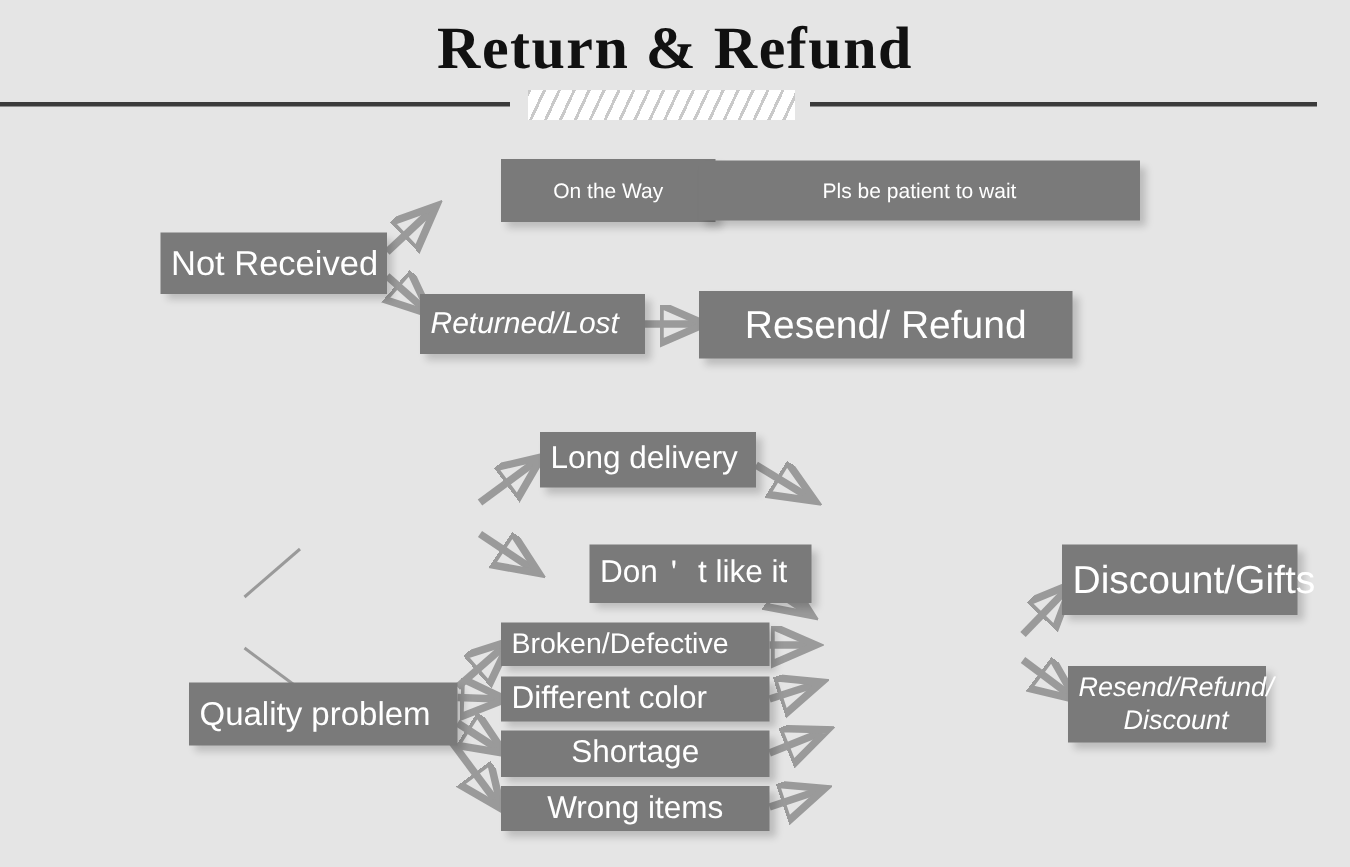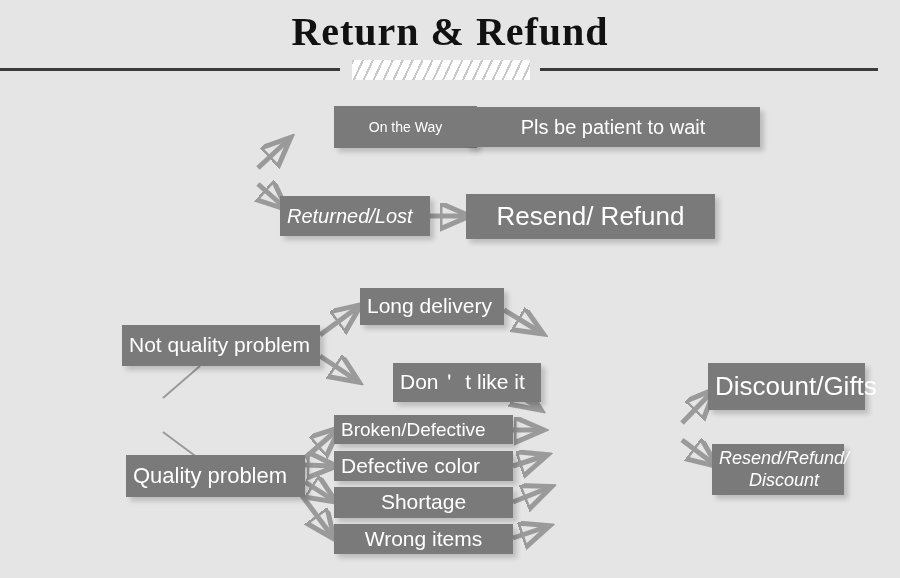--- a/index.html
+++ b/index.html
@@ -117,41 +117,41 @@
     <line x1="504" y1="385" x2="538" y2="408" stroke-width="5" marker-end="url(#ah)"></line>
     <line x1="513" y1="430" x2="540" y2="430" stroke-width="5" marker-end="url(#ah)"></line>
     <line x1="513" y1="466" x2="544" y2="456" stroke-width="5" marker-end="url(#ah)"></line>
     <line x1="513" y1="502" x2="548" y2="488" stroke-width="5" marker-end="url(#ah)"></line>
     <line x1="513" y1="538" x2="546" y2="527" stroke-width="5" marker-end="url(#ah)"></line>
 
     <line x1="682" y1="423" x2="712" y2="392" stroke-width="5" marker-end="url(#ah)"></line>
     <line x1="682" y1="440" x2="714" y2="464" stroke-width="5" marker-end="url(#ah)"></line>
   </svg>
 
+  <div class="box left-align" style="left:107px; top:155px; width:151px; height:41px; font-size:23px;">Not Received</div>
 
   <div class="box" style="left:287px; top:106px; width:143px; height:42px; font-size:14px;margin-left:47px;">On the Way</div>
 
   <div class="box left-align" style="left:280px; top:196px; width:150px; height:40px; font-size:20px;font-style:italic;">Returned/Lost</div>
 
-  <div class="box" style="left:466px; top:107px; width:294px; height:40px; font-size:20px;">Pls be patient to wait</div>
+  <div class="box" style="left:466px; top:107px; width:294px; height:40px; font-size:14px;">Pls be patient to wait</div>
 
   <div class="box" style="left:466px; top:194px; width:249px; height:45px; font-size:26px;">Resend/ Refund</div>
 
 
-  <div class="box left-align" style="left:122px; top:325px; width:198px; height:41px; font-size:21px;">Not quality problem</div>
 
   <div class="box left-align" style="left:360px; top:288px; width:144px; height:37px; font-size:21px;">Long delivery</div>
 
   <div class="box left-align" style="left:126px; top:455px; width:179px; height:42px; font-size:22px;">Quality problem</div>
 
   <div class="box left-align" style="left:356px; top:363px; width:148px; height:39px; font-size:21px;margin-left:37px;">Don＇ t like it</div>
 
   <div class="box left-align" style="left:334px; top:415px; width:179px; height:29px; font-size:19px;">Broken/Defective</div>
 
-  <div class="box left-align" style="left:334px; top:451px; width:179px; height:30px; font-size:21px;">Defective color</div>
+  <div class="box left-align" style="left:334px; top:451px; width:179px; height:30px; font-size:21px;">Different color</div>
 
   <div class="box" style="left:334px; top:487px; width:179px; height:31px; font-size:21px;">Shortage</div>
 
   <div class="box" style="left:334px; top:524px; width:179px; height:30px; font-size:21px;">Wrong items</div>
 
 
   <div class="box left-align" style="left:708px; top:363px; width:157px; height:47px; font-size:26px;">Discount/Gifts</div>
 
   <div class="box left-align" style="left:712px; top:444px; width:132px; height:51px; font-size:18px; line-height:1.18;font-style:italic;">Resend/Refund/
 Discount</div>

